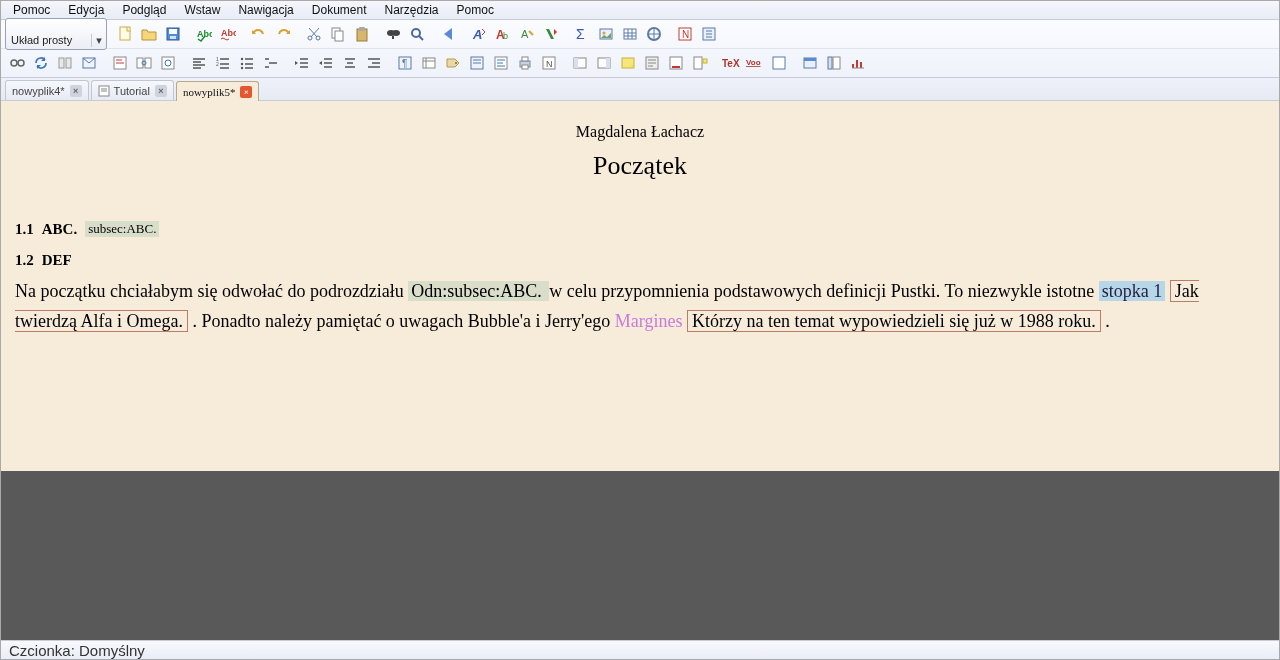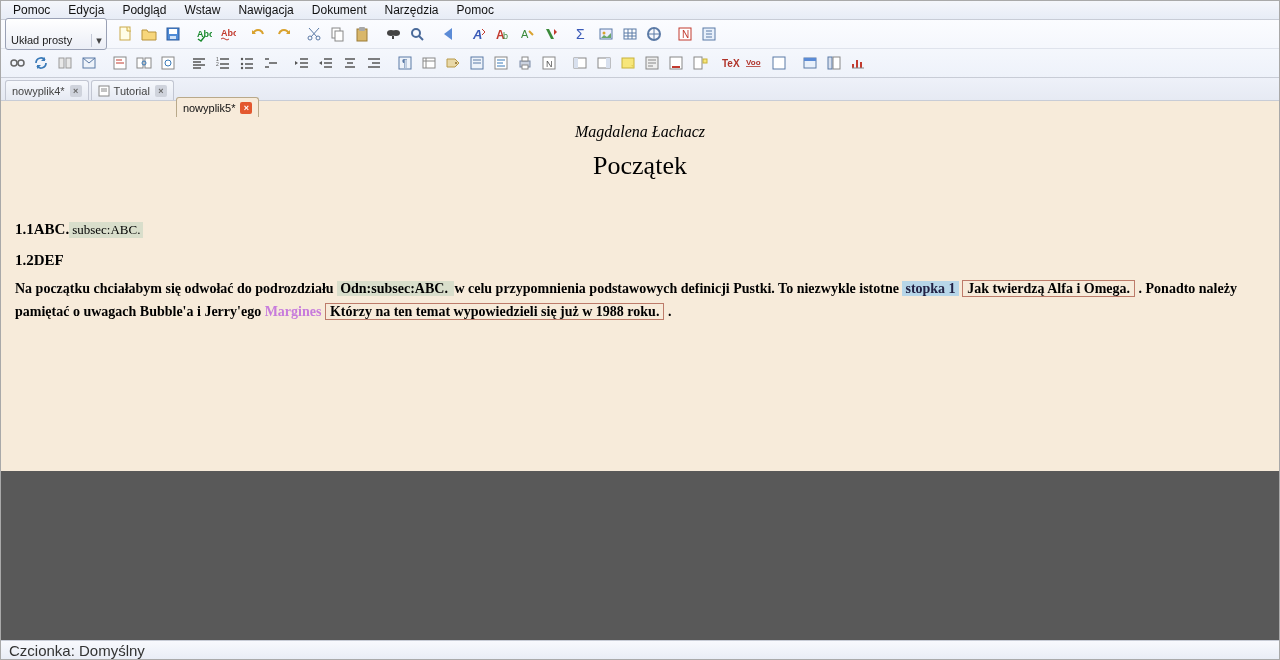--- a/index.html
+++ b/index.html
@@ -9,34 +9,34 @@
   .toolbars{background:linear-gradient(#fbfcff,#eef2fa);border-bottom:1px solid #c8ccd6;}
   .toolrow{display:flex;align-items:center;height:26px;padding:1px 4px;}
   .toolrow + .toolrow{border-top:1px solid #dfe3ec;}
   .combo{display:inline-flex;align-items:center;justify-content:space-between;width:95px;height:18px;border:1px solid #9aa1b5;background:linear-gradient(#fff,#ebeef6);border-radius:3px;padding:12px 0 0 5px;font-size:11px;color:#222;margin-right:6px;}
   .combo .arrow{width:14px;text-align:center;color:#444;border-left:1px solid #c3c8d6;}
   .tbtn{width:22px;height:22px;display:inline-flex;align-items:center;justify-content:center;border-radius:3px;margin:0 1px;}
   .tbtn svg{display:block}
   .sep{width:7px;}
   .tabs{display:flex;align-items:flex-end;height:22px;background:linear-gradient(#eef1f9,#e6eaf3);border-bottom:1px solid #c8ccd6;padding:0 4px;}
   .tab{display:flex;align-items:center;height:19px;border:1px solid #c2c6d2;border-bottom:none;border-radius:3px 3px 0 0;background:linear-gradient(#f6f8fc,#e6eaf3);margin-right:2px;padding:0 6px 0 6px;font-size:11px;color:#444;}
-  .tab.active{background:#f7ebda;color:#111;position:relative;top:17px;border-color:#b9a98a;}
+  .tab.active{background:#f7ebda;color:#111;position:relative;top:1px;border-color:#b9a98a;font-family:Liberation Serif, serif;}
   .tab .ticon{width:12px;height:12px;margin-right:4px;}
   .tab .close{width:12px;height:12px;margin-left:5px;border-radius:2px;display:inline-flex;align-items:center;justify-content:center;font-size:9px;font-weight:bold;}
   .tab .close.gray{background:#cfd3dc;color:#666;}
   .tab .close.red{background:#e3582f;color:#fff;}
   .doc-area{flex:1;display:flex;flex-direction:column;overflow:hidden;}
   .page{background:#f7ebda;flex:0 0 auto;padding:18px 14px 22px 14px;font-family:Georgia,'Times New Roman',serif;color:#000;min-height:330px;}
   .after-page{flex:1;background:#595959;}
-  .author{text-align:center;font-size:16px;margin:4px 0 10px;font-style:italic;}
+  .author{text-align:center;font-size:16px;margin:4px 0 10px;}
   .title{text-align:center;font-size:26px;margin:10px 0 40px;}
   .sec{font-size:18px;font-weight:bold;margin:22px 0 16px;}
-  .subsec{font-size:15px;font-weight:bold;margin:14px 0 8px;display:flex;align-items:flex-end;gap:0;}
+  .subsec{font-size:15px;font-weight:bold;margin:14px 0 8px;display:flex;align-items:flex-start;gap:8px;}
   .badge{background:#d9decb;font-weight:normal;font-size:13px;padding:0 3px;}
-  .body{font-size:14px;line-height:1.65;font-weight:bold;}
+  .body{font-size:18px;line-height:1.65;}
   .ref{background:#d9decb;padding:0 3px;}
   .footnote-ref{background:#b7d6e8;padding:0 3px;color:#224;}
   .noteboxA{border:1px solid #bd7b6a;padding:0 4px;}
   .margin-ref{color:#c77bdc;}
   .noteboxB{border:1px solid #bd7b6a;padding:0 4px;}
   .statusbar{height:18px;background:linear-gradient(#f8f9fd,#e9edf6);border-top:1px solid #c8ccd6;font-size:15px;color:#333;display:flex;align-items:center;padding:0 8px;}
 </style>
 </head>
 <body>
 

